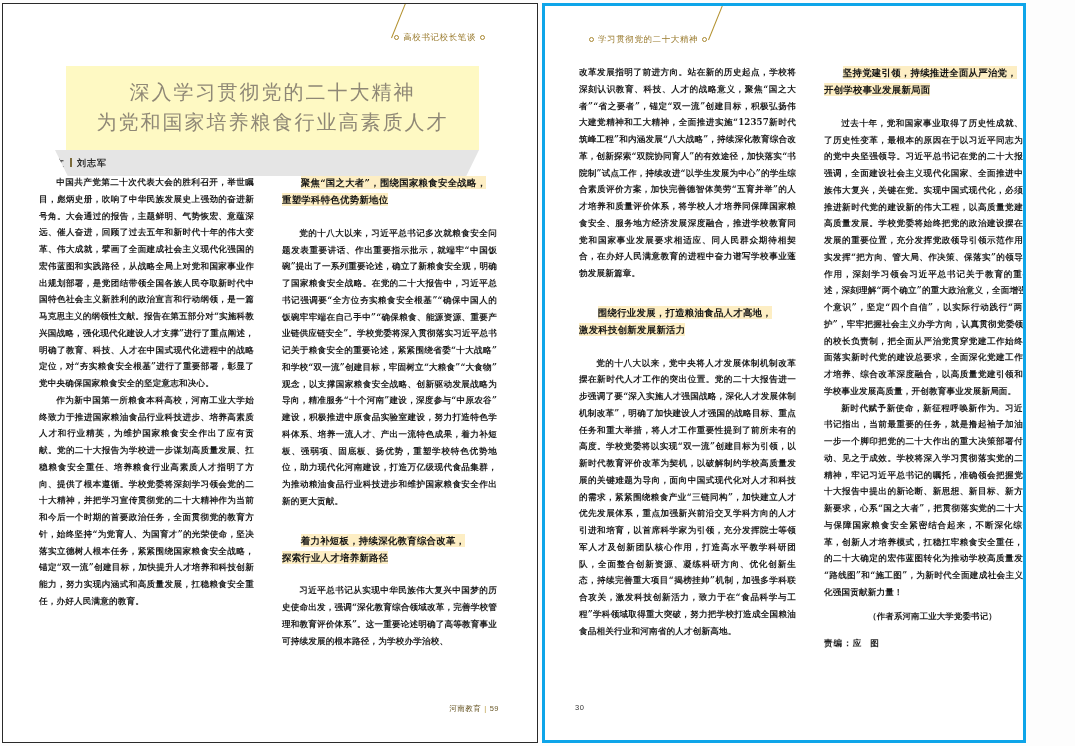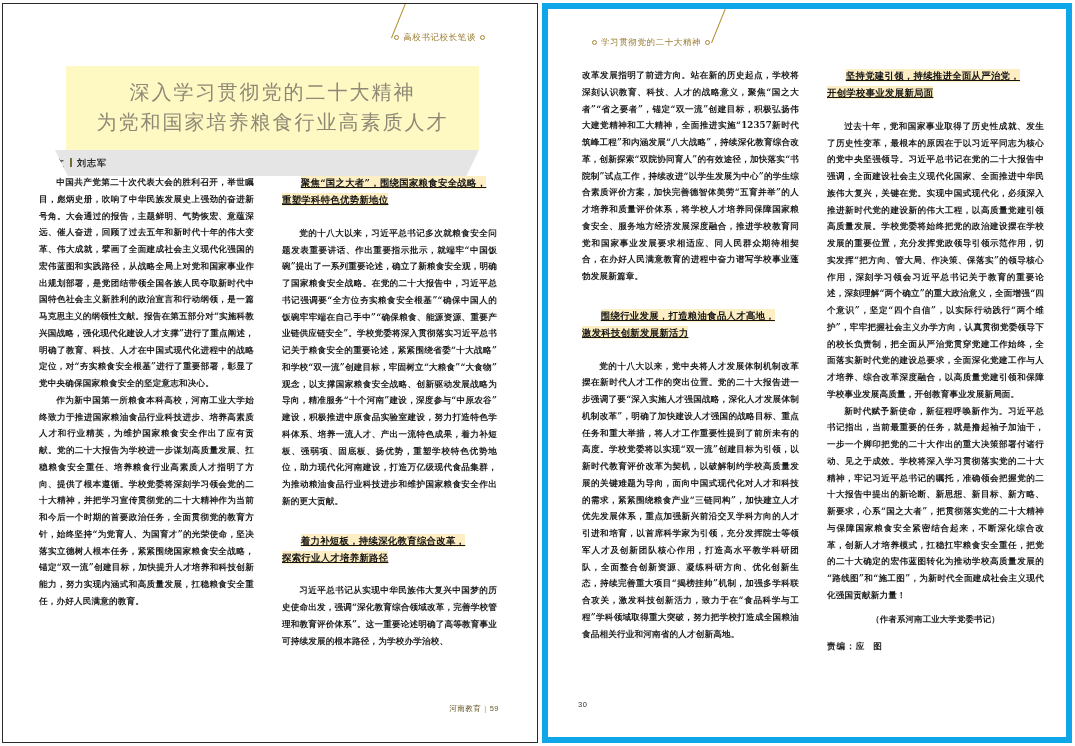--- a/index.html
+++ b/index.html
@@ -33,23 +33,23 @@
     height: 746px;
     border: 1px solid #2a2a2a;
     border-right: 1px solid #2a2a2a;
     margin-left: 2px;
     margin-top: 3px;
     height: 740px;
     padding-left: 32px;
   }
 
   .page-right {
-    width: 530px;
+    width: 484px;
     height: 740px;
-    border: 6px solid #0ea5e9;
+    border: 3px solid #0ea5e9;
     margin-left: 4px;
     margin-top: 3px;
   }
 
   
   .runhead {
     position: absolute;
     top: 28px;
     font-size: 8.5px;
     color: #9a7b2e;
@@ -161,21 +161,20 @@
 
   h3.sec {
     margin: 0;
     font-family: "DejaVu Serif", "Liberation Serif", serif;
     font-size: 9.4px;
     font-weight: bold;
     line-height: 1.85;
     color: #141414;
     text-indent: 2em;
     letter-spacing: 0.3px;
-    text-decoration: underline;
   }
   h3.sec span.hl {
     background: #fdeec4;
     padding: 1px 0;
     box-decoration-break: clone;
     -webkit-box-decoration-break: clone;
   }
   .gap-md { height: 16px; }
   .gap-lg { height: 22px; }
 

